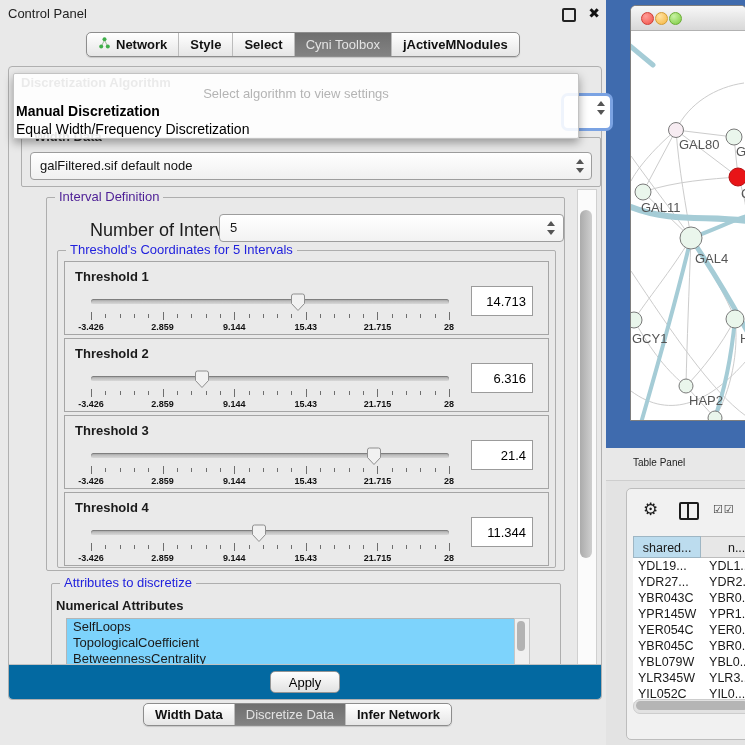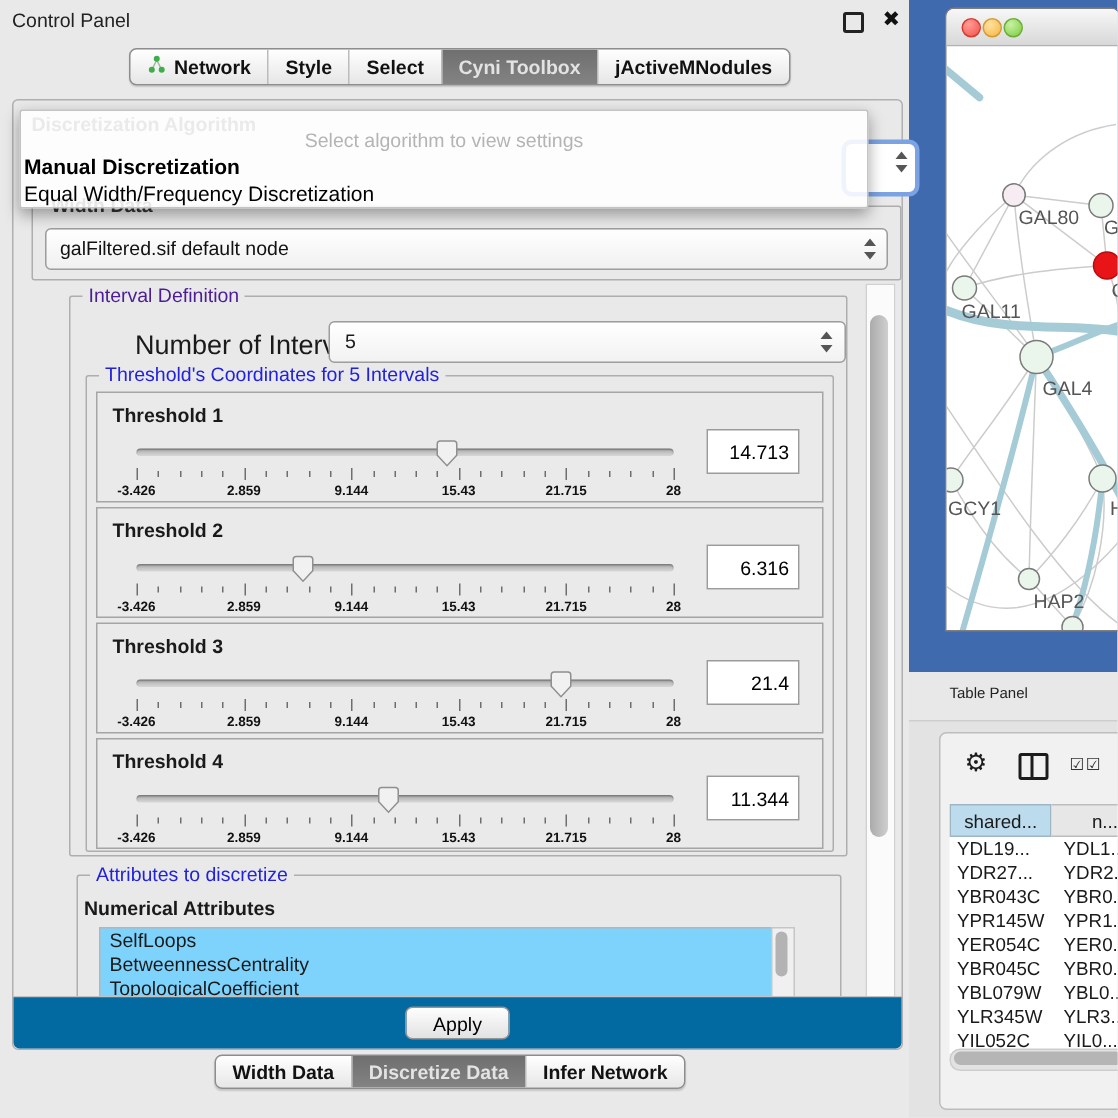--- a/index.html
+++ b/index.html
@@ -11,21 +11,21 @@
   #cp-titlebar{position:absolute;left:0;top:0;width:100%;height:26px}
   #cp-title{position:absolute;left:8px;top:6px;font-size:13px;color:#222}
   #float-btn{position:absolute;right:30px;top:8px;width:10px;height:10px;border:2px solid #222;border-radius:2px}
   #close-btn{position:absolute;right:6px;top:5px;font-size:14px;font-weight:bold;color:#111;font-family:"DejaVu Sans",sans-serif}
 
   .segbar{position:absolute;display:inline-flex;border:1px solid #8d8d8d;border-radius:5px;overflow:hidden;
           background:linear-gradient(#ffffff,#e6e6e6);box-shadow:0 1px 1px rgba(0,0,0,.15)}
   .seg{display:flex;align-items:center;gap:5px;padding:3px 11px;font-size:13px;font-weight:bold;color:#111;
        border-right:1px solid #bcbcbc;white-space:nowrap;background:transparent}
   .seg:last-child{border-right:none}
-  .seg.sel{background:linear-gradient(#6f6f6f,#838383);color:#e3e3e3;font-weight:bold}
+  .seg.sel{background:linear-gradient(#6f6f6f,#838383);color:#e3e3e3;font-weight:normal}
   #top-tabs{left:86px;top:32px}
   #bottom-tabs{left:143px;top:703px}
 
   #content-box{position:absolute;left:8px;top:66px;width:592px;height:632px;
                border:1px solid #b0b0b0;border-radius:4px;background:#e9e9e9}
   #ghost-title{position:absolute;left:12px;top:8px;font-size:13px;font-weight:bold;color:#555;z-index:1}
 
   #combo-remnant{position:absolute;left:552px;top:26px;width:46px;height:32px;z-index:2;
                  border:3px solid #7ba3e3;border-radius:7px;background:#fff}
   #combo-remnant .arrs{position:absolute;right:5px;top:4px}
@@ -394,22 +394,22 @@
   </div>
 </div>
         </div>
       </div>
 
       <div id="attr-grp" class="grp">
         <span class="legend blue">Attributes to discretize</span>
         <span id="attr-sub">Numerical Attributes</span>
         <div id="attr-list">
             <div class="attr-item">SelfLoops</div>
+            <div class="attr-item">TopologicalCoefficient</div>
             <div class="attr-item">BetweennessCentrality</div>
-            <div class="attr-item">TopologicalCoefficient</div>
           </div>
         <div id="attr-scroll">
             <div id="attr-thumb"></div>
           </div>
       </div>
 
       <div id="v-scroll">
           <div id="v-thumb"></div>
         </div>
     </div>

